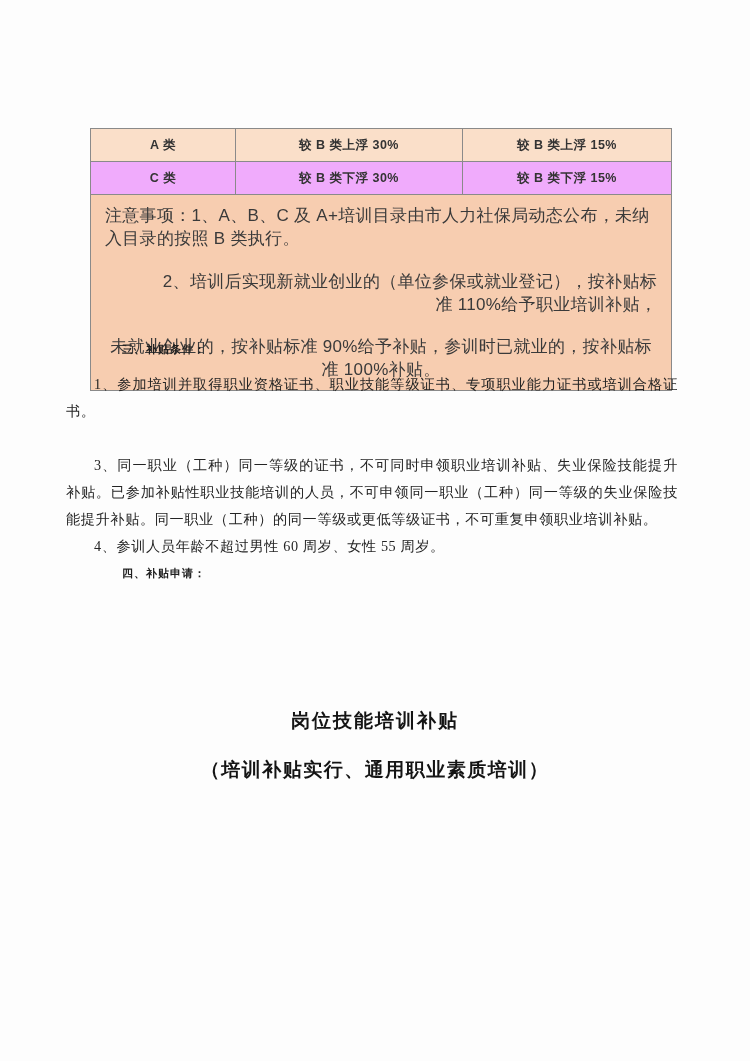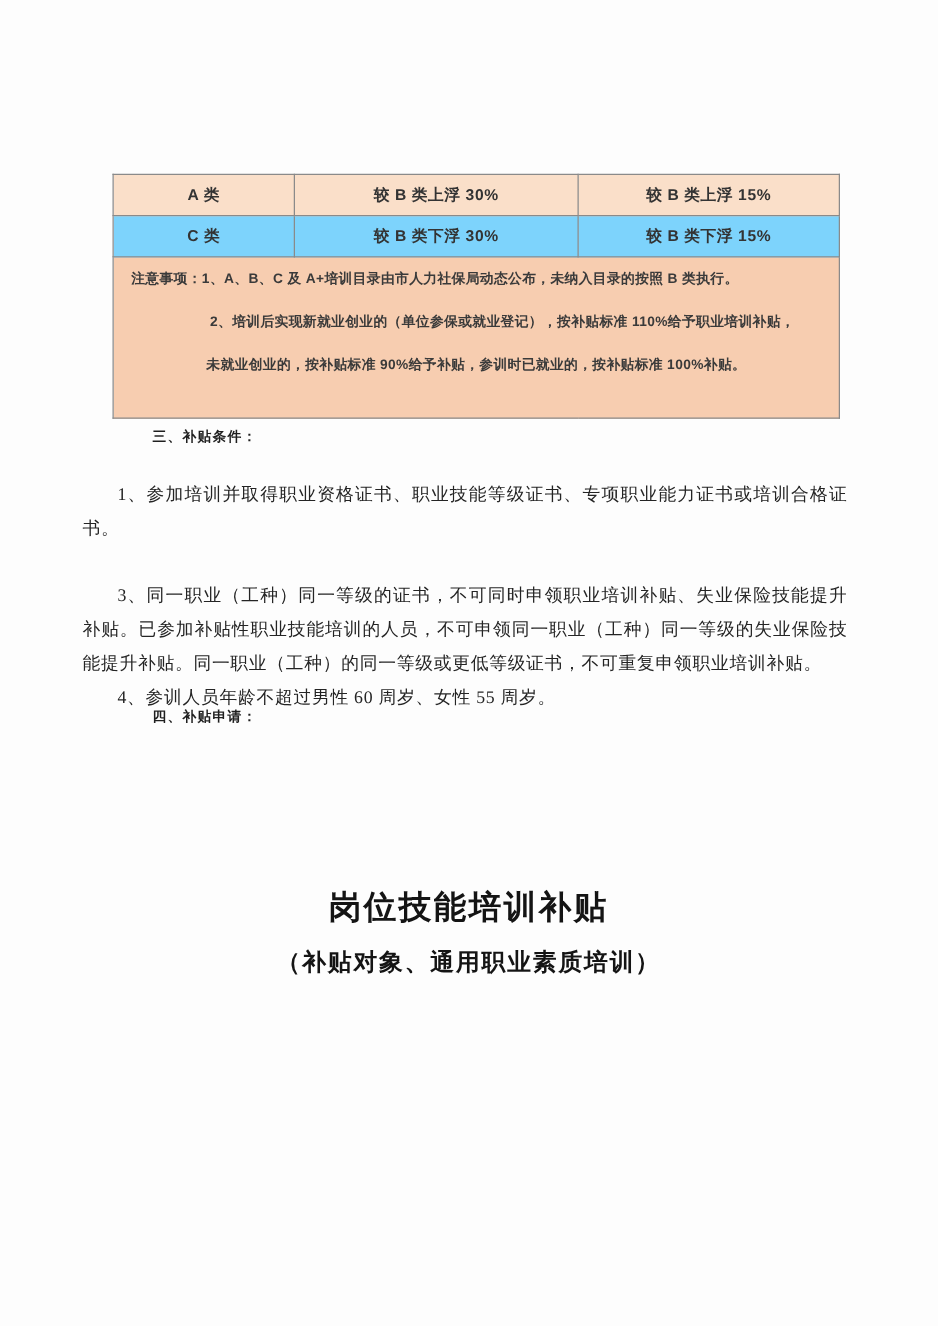--- a/index.html
+++ b/index.html
@@ -19,65 +19,65 @@
     position: relative;
     width: 750px;
     height: 1061px;
     box-sizing: border-box;
   }
 
   
   .rate-table {
     position: absolute;
     left: 90px;
-    top: 139px;
+    top: 128px;
     width: 578px;
     border-collapse: collapse;
     table-layout: fixed;
   }
   .rate-table td {
     border: 1px solid #8a8a8a;
     text-align: center;
     vertical-align: middle;
     font-size: 12.5px;
     font-weight: bold;
     font-family: "Liberation Sans", "DejaVu Sans", sans-serif;
     color: #333;
     letter-spacing: .5px;
     padding: 0;
   }
   .rate-table tr.row-a td {
     background: #fadfc9;
     height: 32px;
   }
   .rate-table tr.row-c td {
-    background: #7dd3fc;
+    background: #f0abfc;
     height: 32px;
   }
   .col-1 { width: 144px; }
   .col-2 { width: 226px; }
   .col-3 { width: 208px; }
 
   .notes-cell {
     background: #f7cdb0 !important;
     height: 110px;
     text-align: left !important;
     vertical-align: top !important;
     padding: 10px 14px 8px 14px !important;
   }
   .note-line {
-    font-size: 11px;
-    font-weight: bold;
+    font-size: 17px;
+    font-weight: normal;
     font-family: "Liberation Sans", "DejaVu Sans", sans-serif;
     color: #3a3a3a;
     line-height: 1.35;
     letter-spacing: .3px;
   }
   .note-1 { text-align: left; margin-bottom: 20px; }
-  .note-2 { text-align: center; text-indent: 42px; margin-bottom: 19px; }
+  .note-2 { text-align: right; text-indent: 42px; margin-bottom: 19px; }
   .note-3 { text-align: center; }
 
   
   .section-head {
     position: absolute;
     font-size: 11px;
     font-weight: bold;
     letter-spacing: 1px;
     font-family: "Liberation Serif", "DejaVu Serif", serif;
     color: #1f1f1f;
@@ -85,30 +85,29 @@
   .para {
     position: absolute;
     left: 66px;
     width: 612px;
     font-size: 14.2px;
     line-height: 27px;
     letter-spacing: .6px;
     text-align: justify;
     text-justify: inter-ideograph;
     color: #242424;
-    margin-top: 12px;
   }
   .para.indent { text-indent: 28px; }
 
   .doc-title {
     position: absolute;
     left: 0;
     width: 750px;
     text-align: center;
-    font-size: 26px;
+    font-size: 19px;
     font-weight: bold;
     letter-spacing: 2px;
     color: #141414;
   }
   .doc-subtitle {
     position: absolute;
     left: 0;
     width: 750px;
     text-align: center;
     font-size: 19px;
@@ -155,17 +154,17 @@
 
   <div class="para indent" style="top:452px;">3、同一职业（工种）同一等级的证书，不可同时申领职业培训补贴、失业保险技能提升补贴。已参加补贴性职业技能培训的人员，不可申领同一职业（工种）同一等级的失业保险技能提升补贴。同一职业（工种）的同一等级或更低等级证书，不可重复申领职业培训补贴。</div>
 
   <div class="para indent" style="top:533px;">4、参训人员年龄不超过男性 60 周岁、女性 55 周岁。</div>
 
   <div class="section-head" style="left:122px; top:566px;">四、补贴申请：</div>
 
 
   <div class="doc-title" style="top:708px;">岗位技能培训补贴</div>
 
-  <div class="doc-subtitle" style="top:757px;">（补贴对象、通用职业素质培训）</div>
+  <div class="doc-subtitle" style="top:757px;">（培训补贴实行、通用职业素质培训）</div>
 
 
 
 </div>
 
 </body></html>

